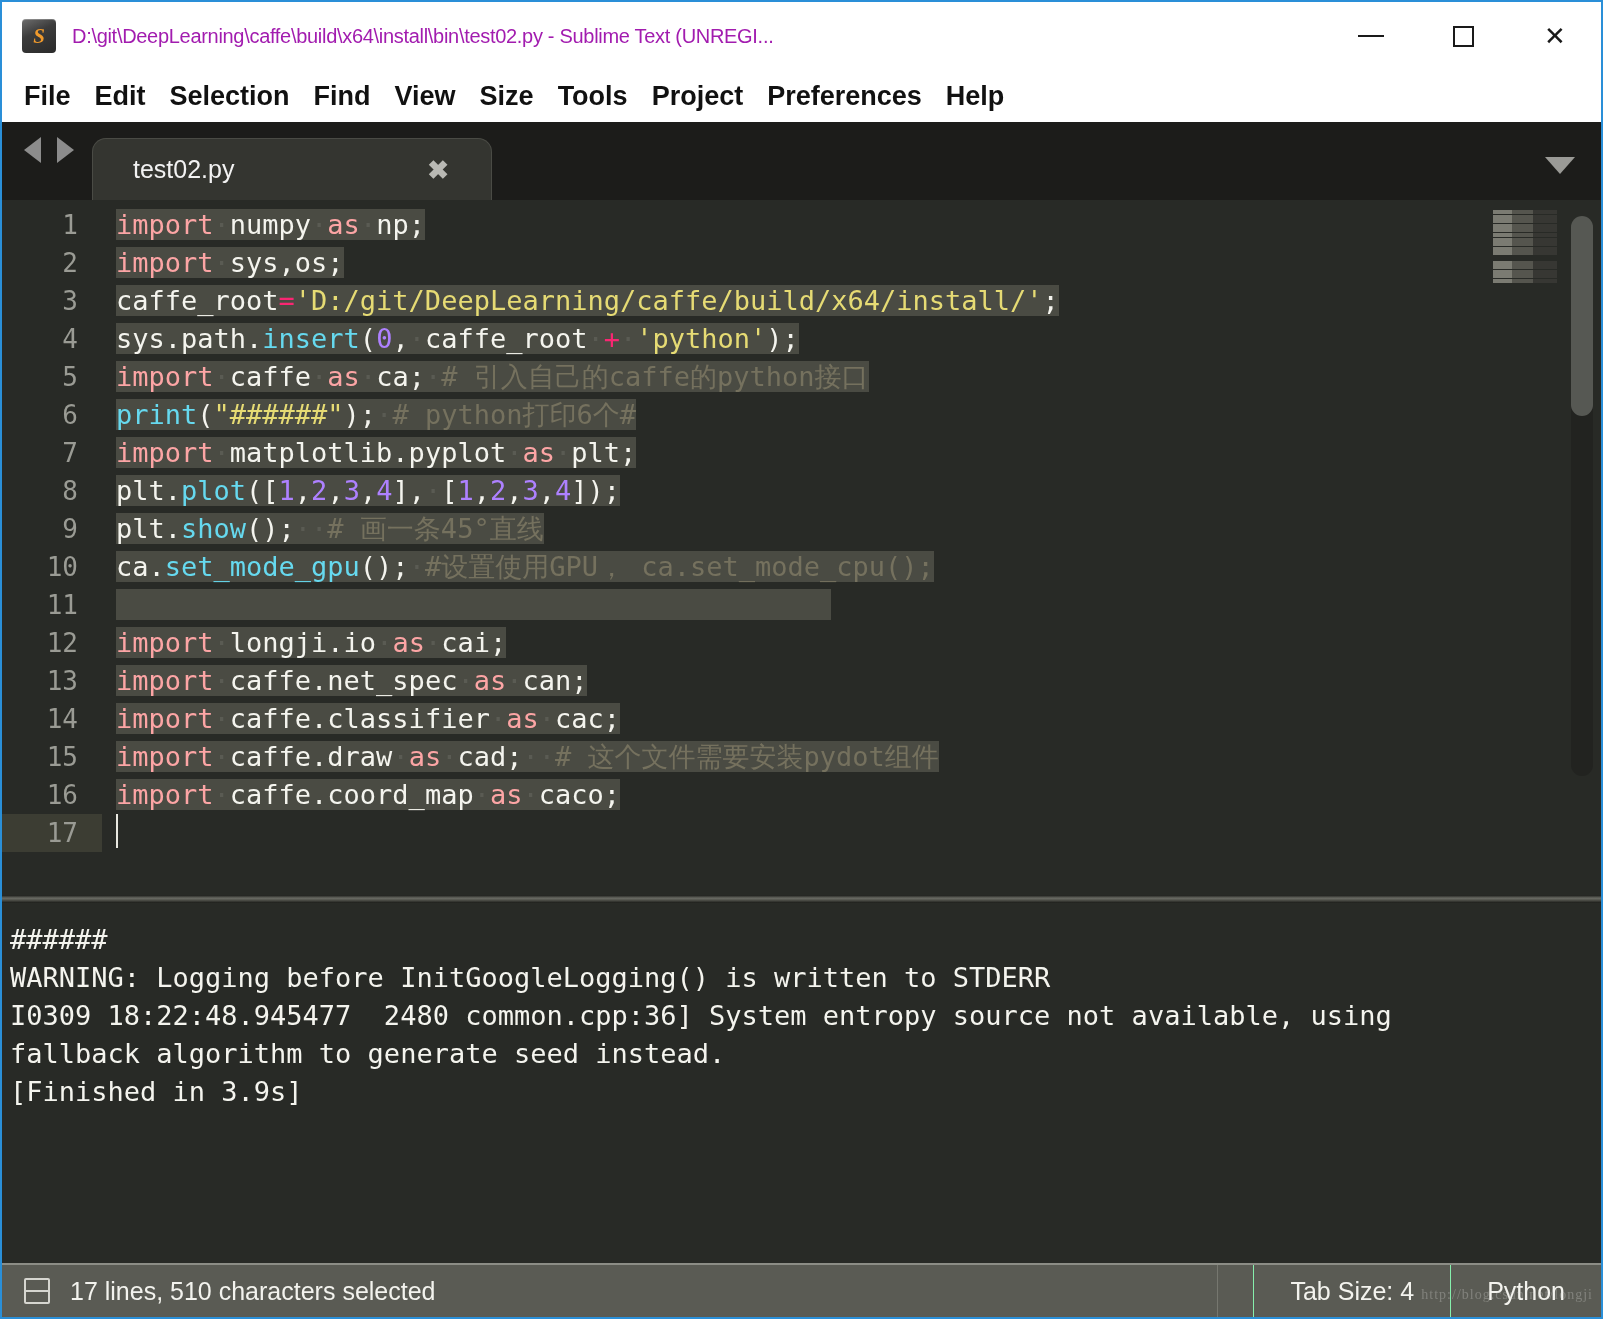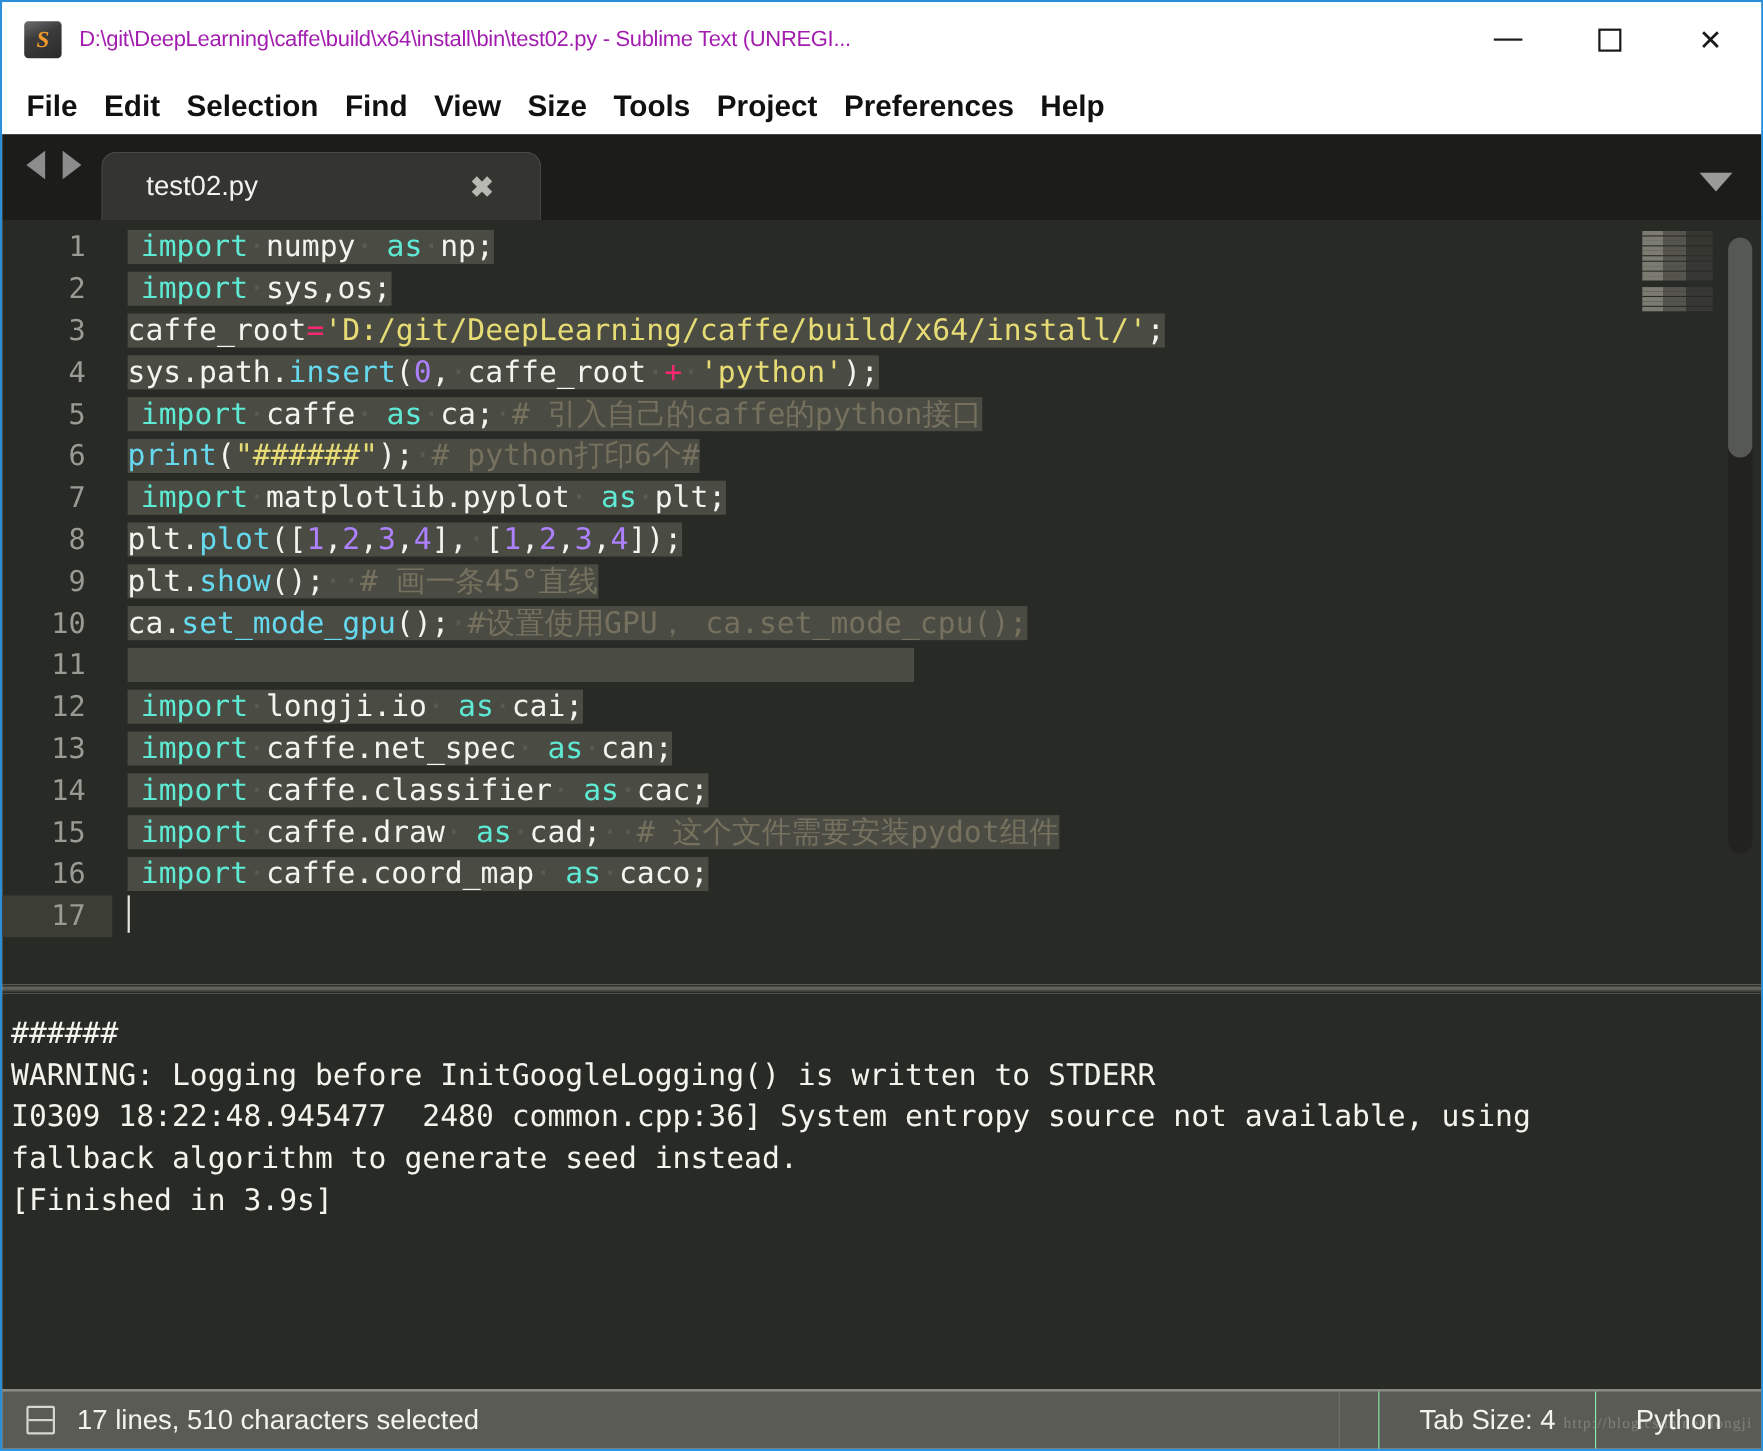--- a/index.html
+++ b/index.html
@@ -186,21 +186,21 @@
   .cl {
     height: 38px;
     line-height: 38px;
     font-family: "DejaVu Sans Mono", monospace;
     font-size: 27px;
     white-space: pre;
     color: #f4f4ee;
     padding-left: 14px;
   }
   .sel { background: #4a4b43; }
-  .kw   { color: #5eead4; padding-left: 12px; }
+  .kw   { color: #fca5a5; }
   .fn   { color: #66d9ef; }
   .str  { color: #e6db74; }
   .num  { color: #ae81ff; }
   .op   { color: #f92672; }
   .com  { color: #75715e; }
   .plain{ color: #f4f4ee; }
   .dot  { color: #5a5b53; }
   .caret {
     position: absolute;
     left: 14px;

